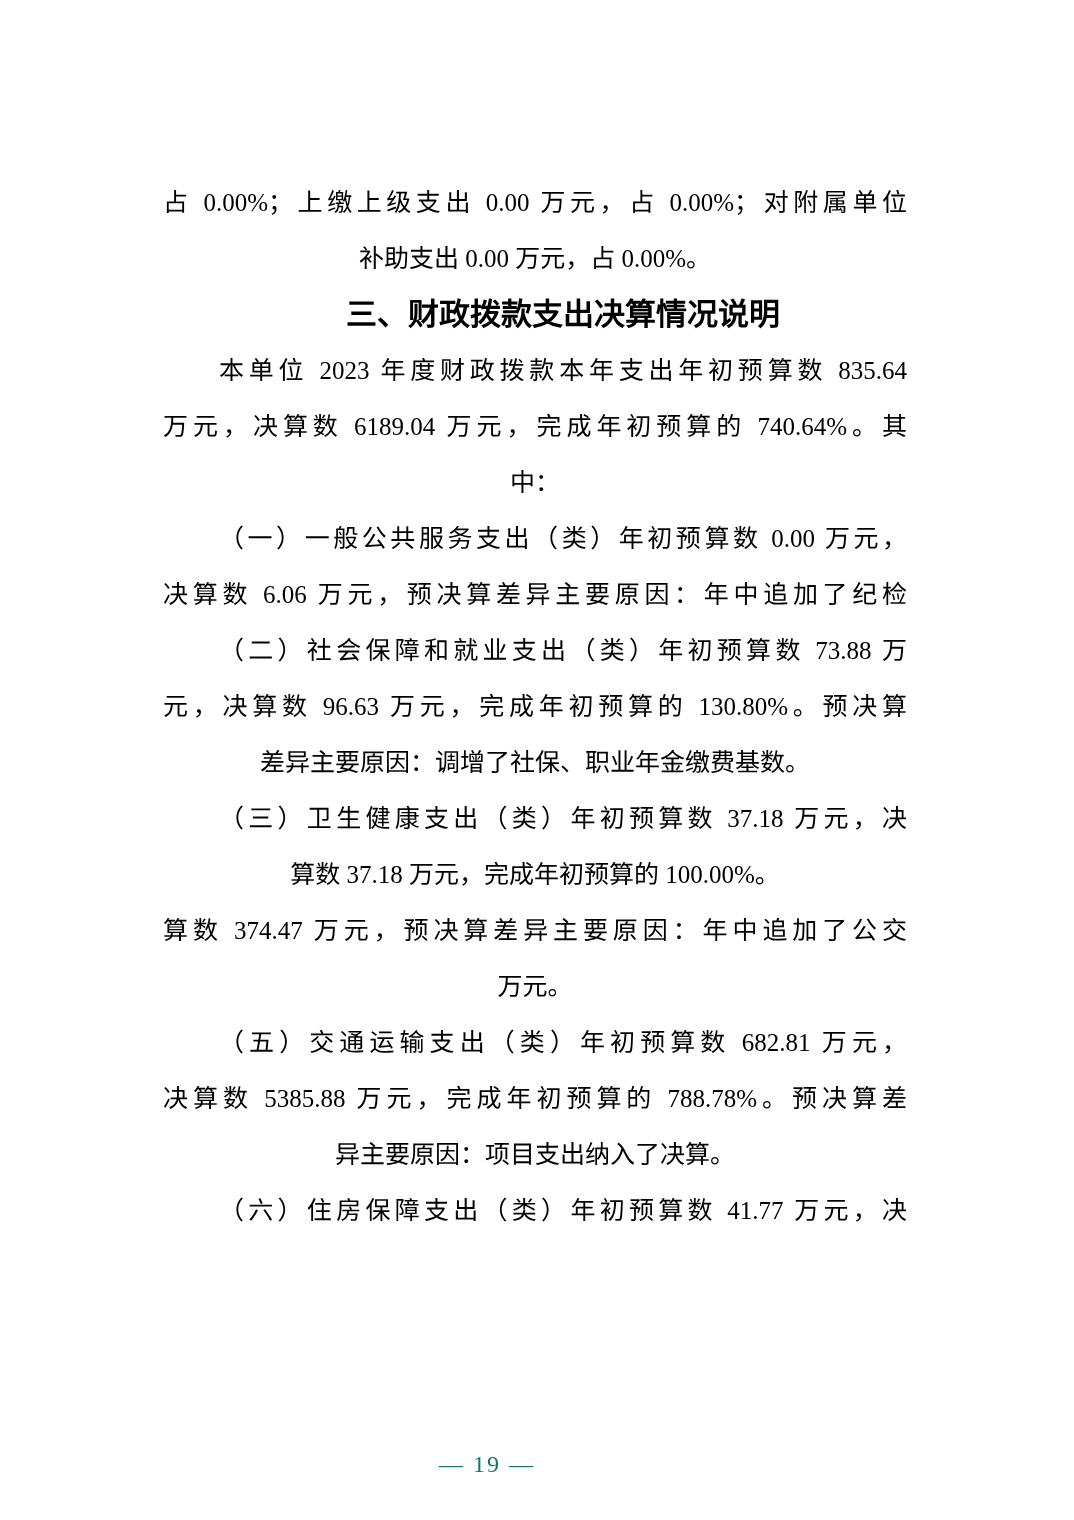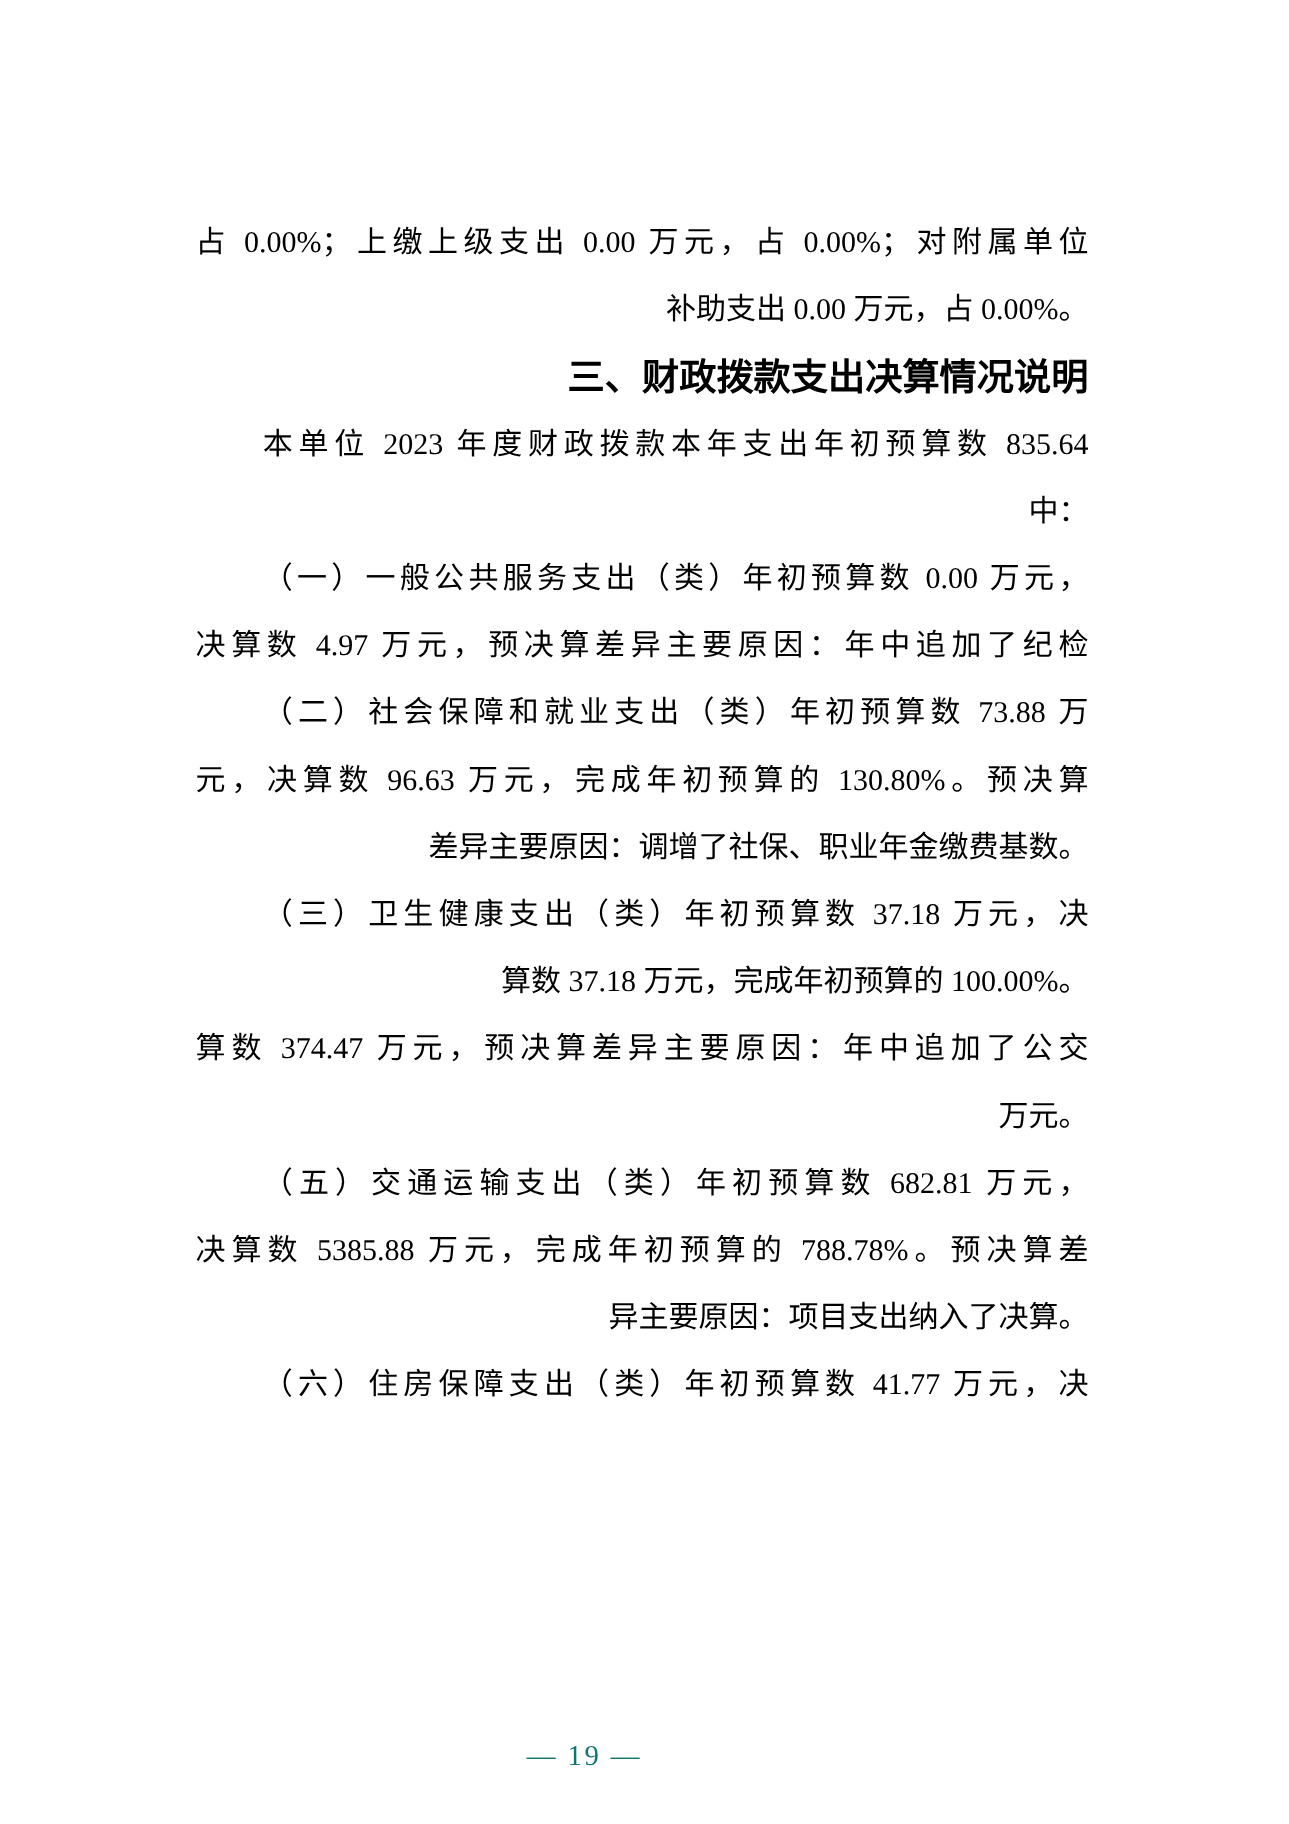--- a/index.html
+++ b/index.html
@@ -24,21 +24,21 @@
     left: 163px;
     top: 134px;
     width: 744px;
     font-size: 25px;
     line-height: 56px;
   }
 
   .line {
     height: 56px;
     overflow: hidden;
-    text-align: right;
+    text-align: center;
   }
 
   
   .line.j {
     text-align: justify;
     text-align-last: justify;
     text-justify: inter-character;
   }
 
   
@@ -70,24 +70,25 @@
 <div class="page">
 
   <div class="doc-body">
 
     <div class="line j">占 0.00%；上缴上级支出 0.00 万元，占 0.00%；对附属单位</div>
     <div class="line l">补助支出 0.00 万元，占 0.00%。</div>
 
     <div class="line heading ind">三、财政拨款支出决算情况说明</div>
 
     <div class="line j ind">本单位 2023 年度财政拨款本年支出年初预算数 835.64</div>
+    <div class="line j">万元，决算数 6189.04 万元，完成年初预算的 740.64%。其</div>
     <div class="line l">中：</div>
 
     <div class="line j ind">（一）一般公共服务支出（类）年初预算数 0.00 万元，</div>
-    <div class="line j">决算数 4.97 万元，预决算差异主要原因：年中追加了纪检</div>
+    <div class="line j">决算数 6.06 万元，预决算差异主要原因：年中追加了纪检</div>
 
     <div class="line j ind">（二）社会保障和就业支出（类）年初预算数 73.88 万</div>
     <div class="line j">元，决算数 96.63 万元，完成年初预算的 130.80%。预决算</div>
     <div class="line l">差异主要原因：调增了社保、职业年金缴费基数。</div>
 
     <div class="line j ind">（三）卫生健康支出（类）年初预算数 37.18 万元，决</div>
     <div class="line l">算数 37.18 万元，完成年初预算的 100.00%。</div>
 
     <div class="line j">算数 374.47 万元，预决算差异主要原因：年中追加了公交</div>
     <div class="line l">万元。</div>

